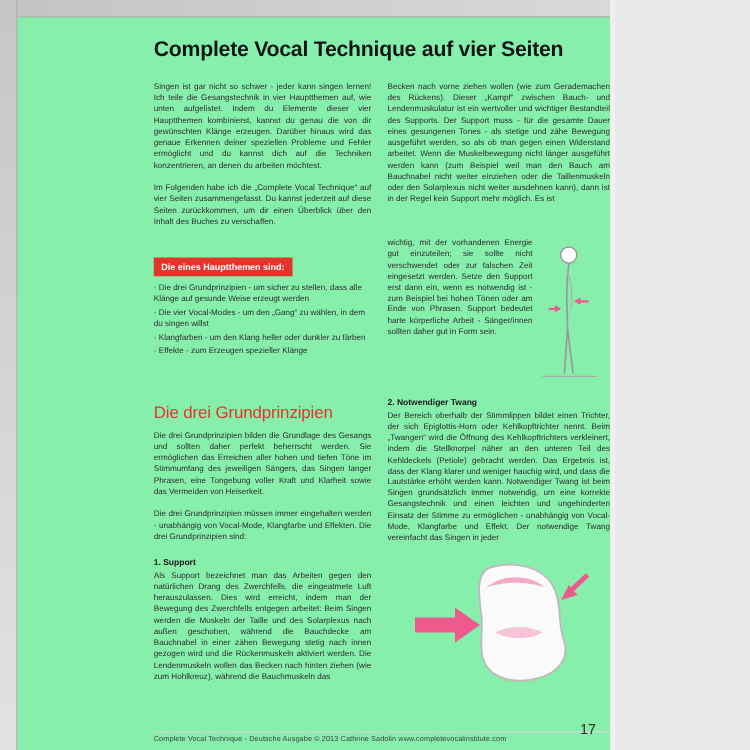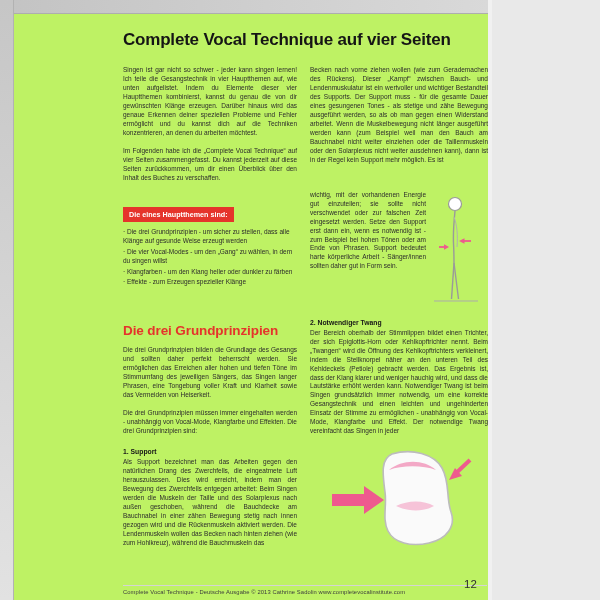--- a/index.html
+++ b/index.html
@@ -1,17 +1,17 @@
 <!DOCTYPE html>
 <html lang="de"><head>
 <meta charset="utf-8">
 <style>
   html,body{margin:0;padding:0;background:#e9e9e9;}
   .page{
-    position:relative;width:492px;height:600px;background:#bef264;overflow:hidden;
+    position:relative;width:492px;height:600px;background:#86efac;overflow:hidden;
     font-family:"Liberation Sans",sans-serif;color:#2b2b2b;
   }
   .edge-top{position:absolute;left:0;top:0;width:600px;height:13px;
     background:linear-gradient(to right,#c3c3c3,#dedede);border-bottom:1px solid #aeaeae;}
   .edge-left{position:absolute;left:0;top:0;width:13px;height:600px;
     background:linear-gradient(to bottom,#c6c6c6,#e2e2e2);border-right:1px solid #b2b2b2;}
   .edge-right{position:absolute;right:0;top:0;width:4px;height:600px;background:#f1f1f1;}
 
   .title{position:absolute;left:123px;top:30px;margin:0;font-size:17px;font-weight:bold;
     color:#151515;letter-spacing:-0.2px;white-space:nowrap;}
@@ -21,21 +21,21 @@
   .col-right{left:310px;width:178px;}
 
   .body{margin:0 0 9px 0;font-size:6.5px;line-height:1.38;text-align:justify;color:#2b2b2b;}
   .mb-lg{margin-bottom:20px;}
 
   .topics-box{display:inline-block;background:#e5342b;color:#ffffff;font-size:7.2px;
     font-weight:bold;padding:3px 6px;margin:0 0 6px 0;}
   .topic{margin:0 0 2px 0;text-align:left;}
   .topics{margin-bottom:0;}
 
-  .section-heading{margin:36px 0 8px 0;font-size:13.5px;font-weight:bold;color:#e5342b;letter-spacing:-0.1px;}
+  .section-heading{margin:36px 0 8px 0;font-size:13.5px;font-weight:normal;color:#e5342b;letter-spacing:-0.1px;}
   .sub-heading{margin:12px 0 3px 0;font-size:6.8px;font-weight:bold;color:#161616;}
 
   .figure-row{position:relative;margin-top:26px;min-height:116px;}
   .figure-row .body{width:116px;}
   .figure-standing{position:absolute;right:6px;top:0;width:52px;height:116px;}
   .figure-torso{display:block;margin:10px 0 0 20px;width:150px;height:104px;}
 
   .footer-rule{position:absolute;left:123px;top:585px;width:364px;height:1px;background:#d4d4d4;}
   .footer{position:absolute;left:123px;top:589px;font-size:5.8px;color:#3d3d3d;letter-spacing:0.1px;}
   .page-number{position:absolute;left:464px;top:578px;font-size:11.5px;color:#2e2e2e;}
@@ -98,15 +98,15 @@
       <path d="M59 24 C72 13 94 13 106 24 C93 19 72 19 59 24 Z" fill="#f3a8c6"></path>
       <path d="M66 60 C78 54 94 54 104 60 C94 66 78 66 66 60 Z" fill="#f6c3d8"></path>
       <polygon points="2,48 34,48 34,40 54,54 34,68 34,60 2,60" fill="#ee5a8e"></polygon>
       <line x1="140" y1="14" x2="124" y2="29" stroke="#ee5a8e" stroke-width="4"></line>
       <polygon points="119,34 125,22 132,30" fill="#ee5a8e"></polygon>
     </svg>
   </div>
 
   <div class="footer-rule"></div>
   <div class="footer">Complete Vocal Technique - Deutsche Ausgabe © 2013 Cathrine Sadolin www.completevocalinstitute.com</div>
-  <div class="page-number">12</div>
+  <div class="page-number">17</div>
 
 </div>
 
 </body></html>

